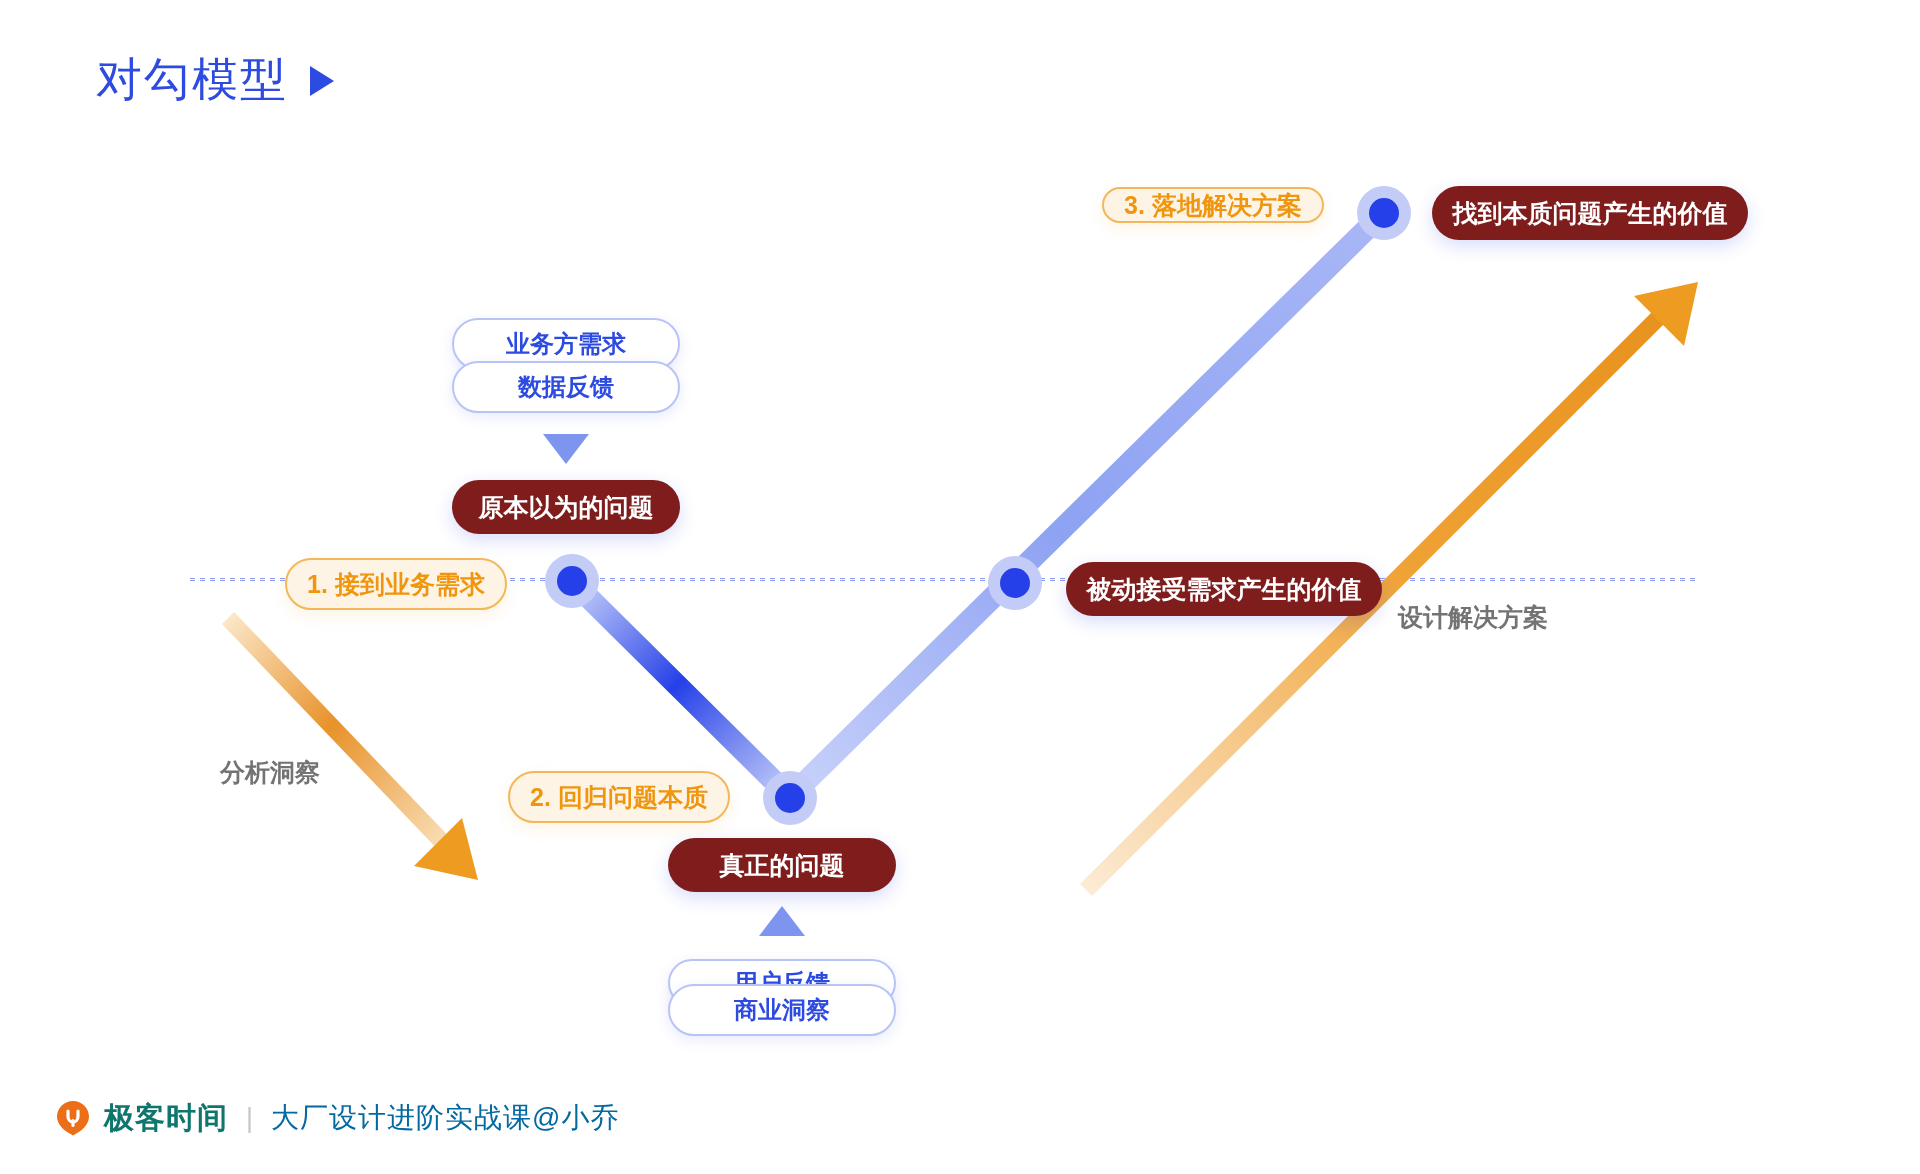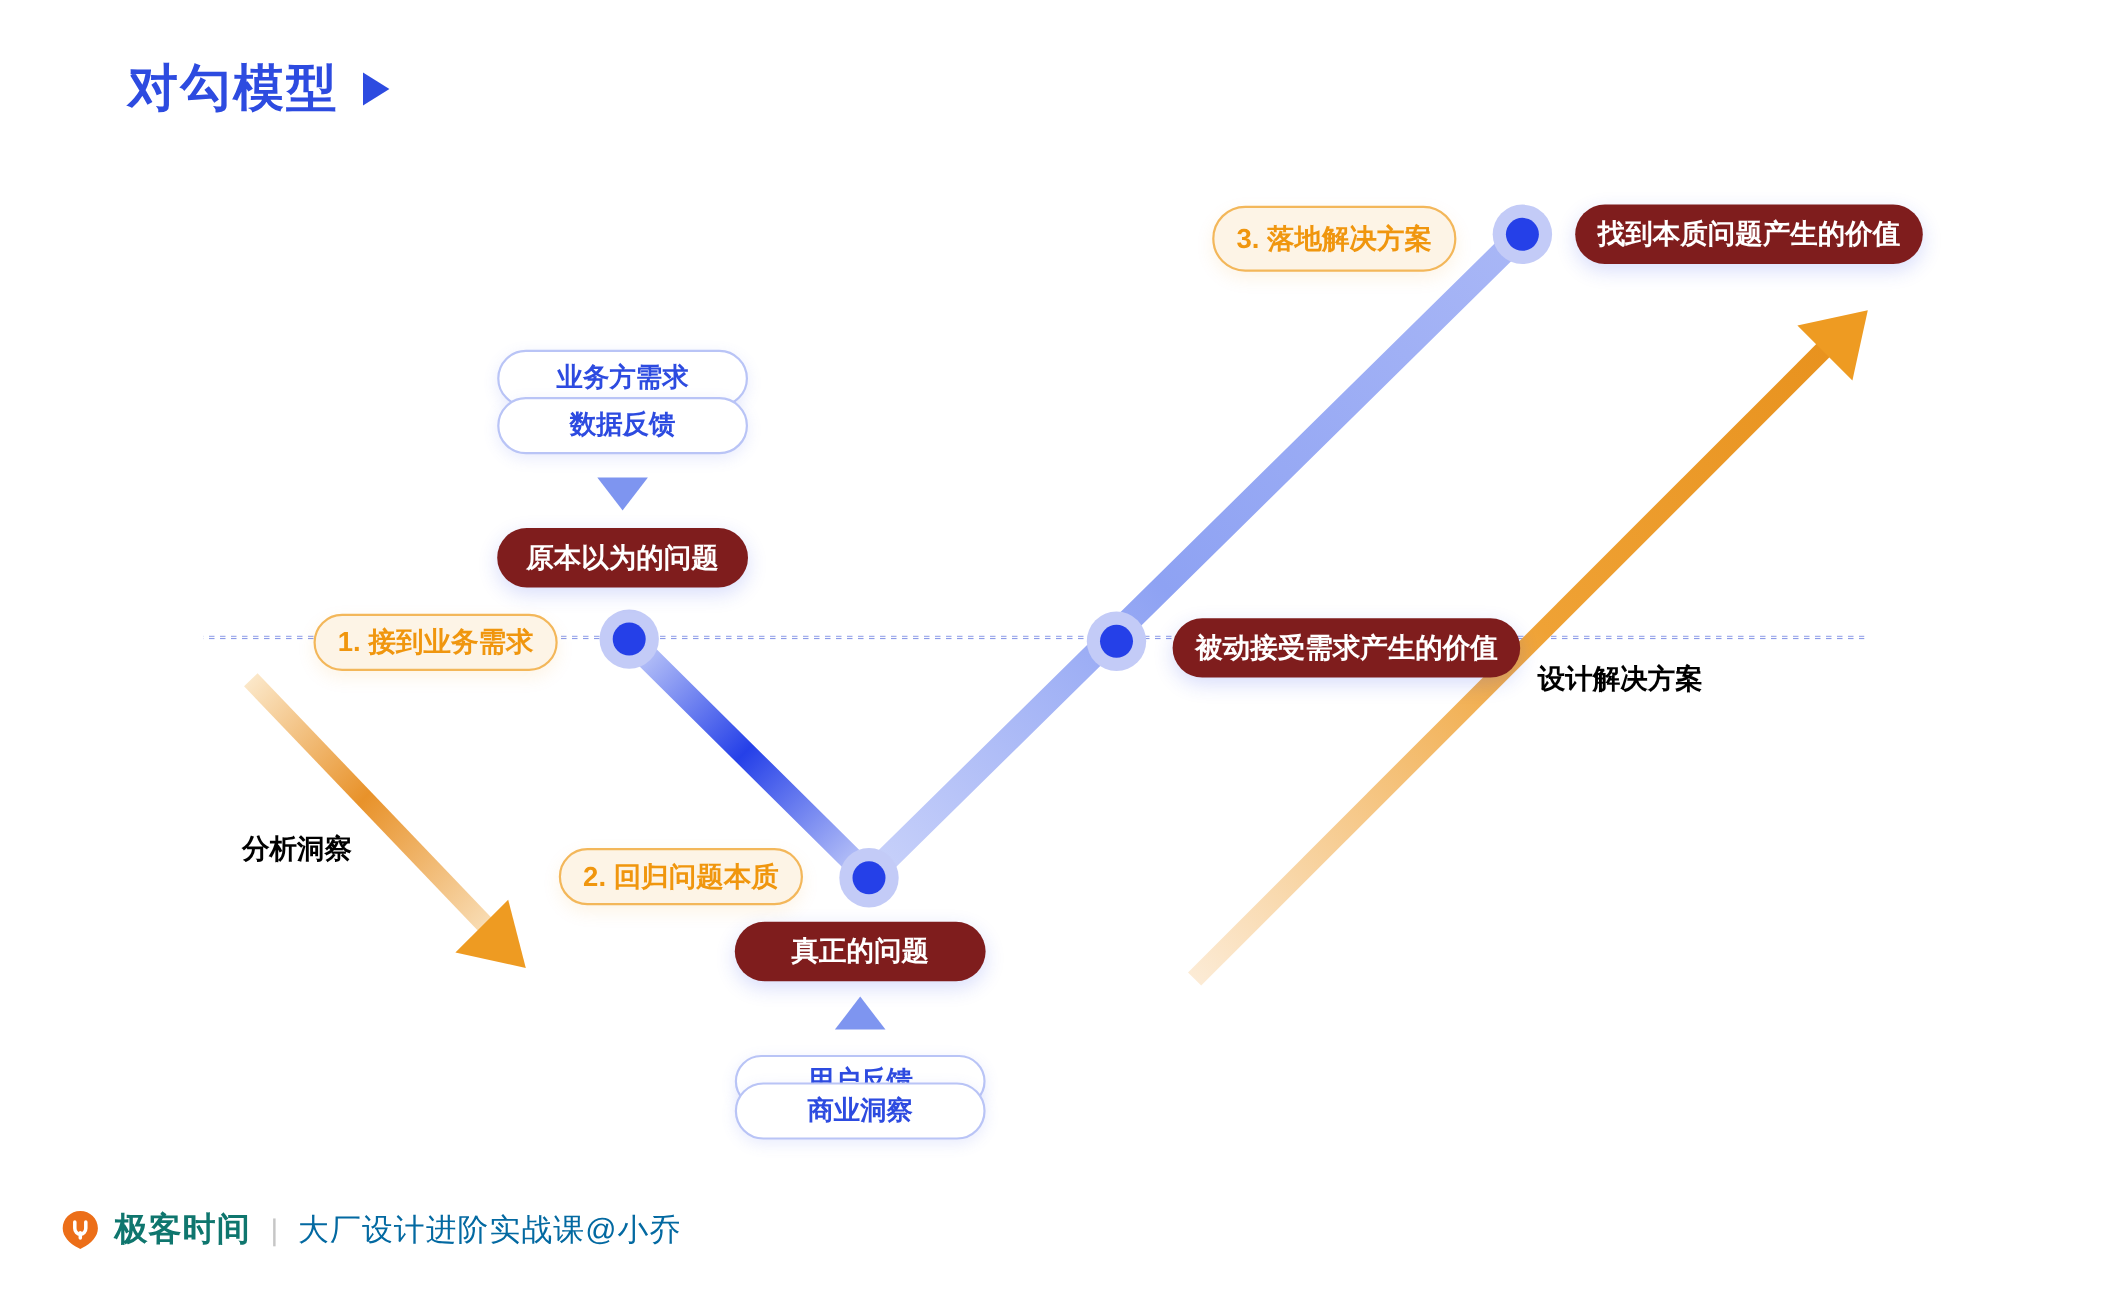--- a/index.html
+++ b/index.html
@@ -26,26 +26,25 @@
   
   #title-row {
     position: absolute;
     left: 96px; top: 56px;
     display: flex;
     align-items: center;
     gap: 22px;
   }
   #page-title {
     font-size: 46px;
-    font-weight: 700;
+    font-weight: 400;
     color: #2D4BE0;
     letter-spacing: 2px;
     line-height: 1;
     white-space: nowrap;
-    margin-left: 20px;
   }
   #title-triangle {
     width: 0; height: 0;
     border-left: 24px solid #2D4BE0;
     border-top: 15px solid transparent;
     border-bottom: 15px solid transparent;
     margin-top: 3px;
   }
 
   
@@ -119,21 +118,21 @@
     position: absolute;
     width: 0; height: 0;
     border-left: 23px solid transparent;
     border-right: 23px solid transparent;
     border-bottom: 30px solid #7E95F0;
   }
 
   
   .label-orange {
     position: absolute;
-    color: #000000;
+    color: #737373;
     font-size: 25px;
     font-weight: 700;
     white-space: nowrap;
     line-height: 1;
   }
 
   
   #footer {
     position: absolute;
     left: 56px; bottom: 38px;
@@ -225,21 +224,21 @@
 
   <div class="node-dot" style="left:545px; top:554px;"></div>
   <div class="node-dot" style="left:763px; top:771px;"></div>
   <div class="node-dot" style="left:988px; top:556px;"></div>
   <div class="node-dot" style="left:1357px; top:186px;"></div>
 
   <div class="pill pill-step" style="left:285px; top:558px; width:222px; height:52px;">1. 接到业务需求</div>
 
   <div class="pill pill-step" style="left:508px; top:771px; width:222px; height:52px;">2. 回归问题本质</div>
 
-  <div class="pill pill-step" style="left:1102px; top:187px; width:222px; height:60px;">3. 落地解决方案</div>
+  <div class="pill pill-step" style="left:1102px; top:187px; width:222px; height:36px;">3. 落地解决方案</div>
 
   <div class="pill pill-solid" style="left:1066px; top:562px; width:316px; height:54px;">被动接受需求产生的价值</div>
 
   <div class="pill pill-solid" style="left:1432px; top:186px; width:316px; height:54px;">找到本质问题产生的价值</div>
 
   <div class="pill pill-outline-blue" style="left:452px; top:292px; width:228px; height:52px;margin-top:26px;">业务方需求</div>
 
   <div class="pill pill-outline-blue" style="left:452px; top:361px; width:228px; height:52px;">数据反馈</div>
 
   <div class="tri-down" style="left:543px; top:434px;"></div>

